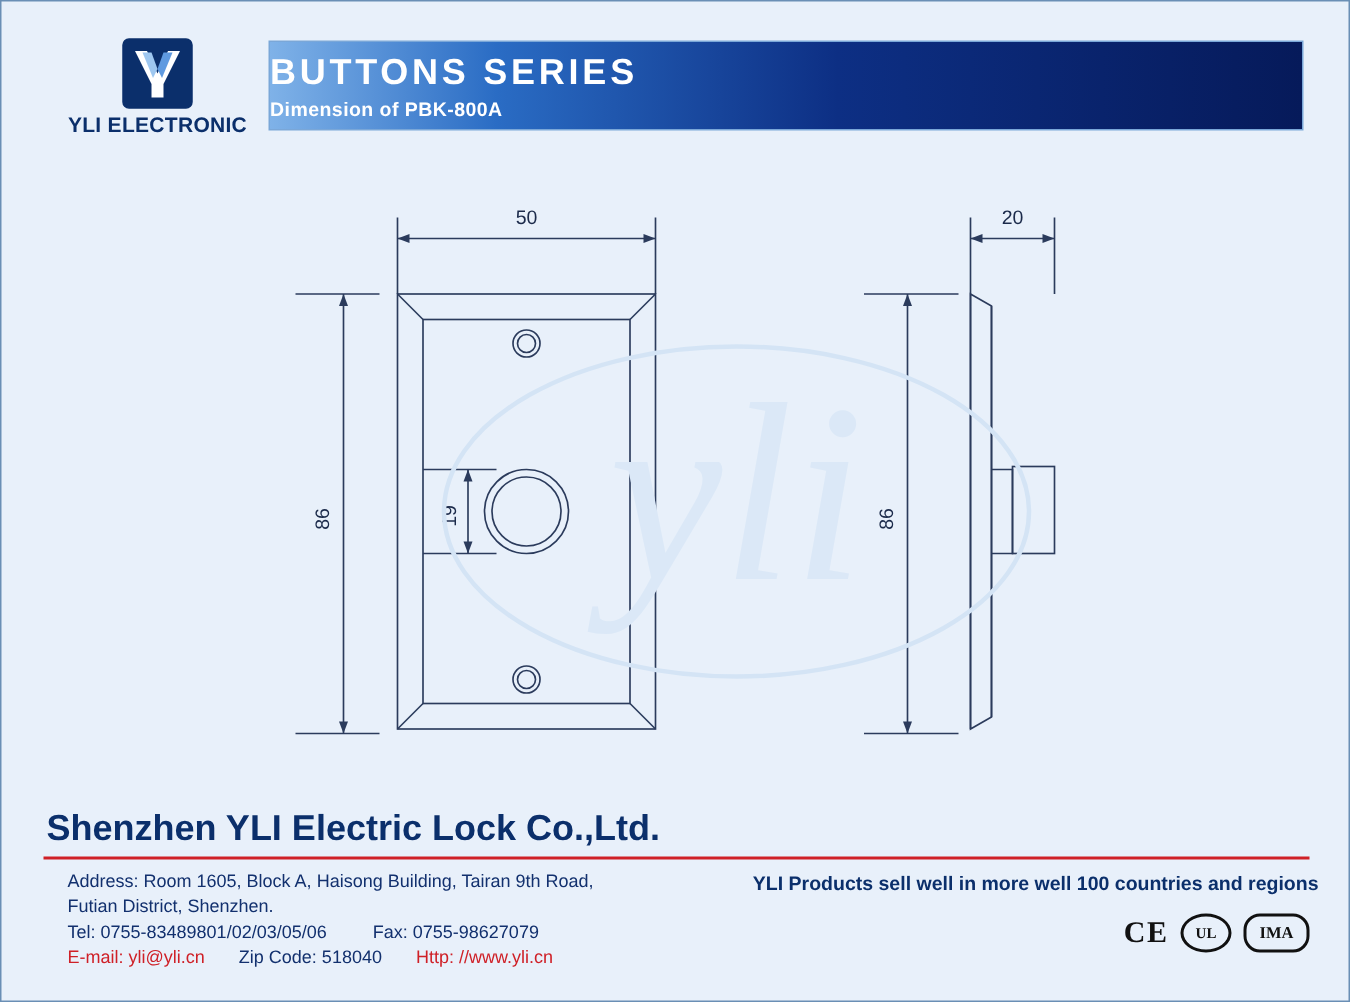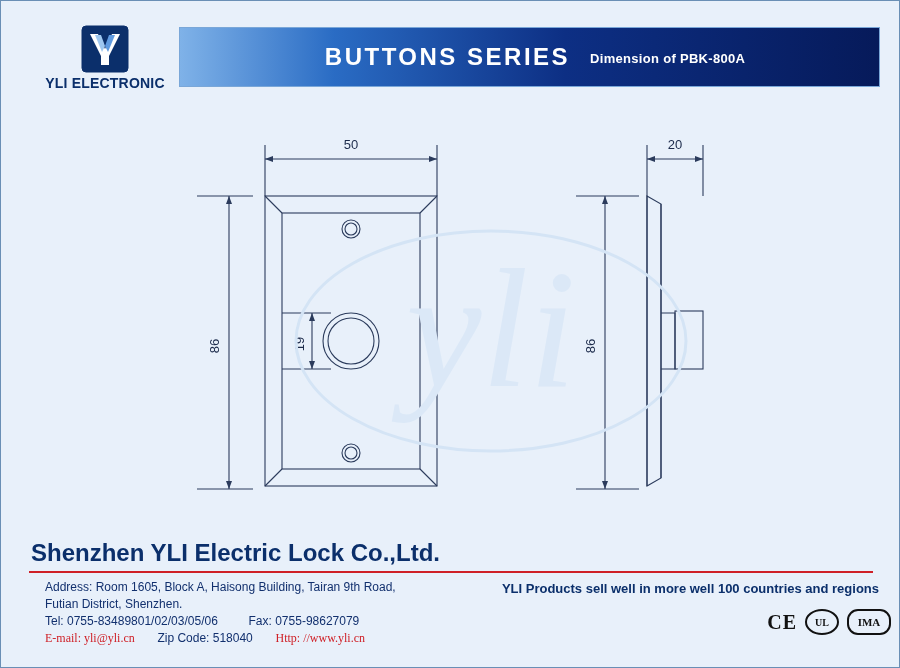--- a/index.html
+++ b/index.html
@@ -50,36 +50,34 @@
   }
   #title-bar {
     position: absolute;
     left: 178px; top: 26px;
     width: 688px;
     height: 58px;
     background: linear-gradient(to right, #7fb2e8 0%, #2a6cc4 22%, #0d2f84 55%, #061a5a 100%);
     border: 1px solid #7aa7d8;
     color: #ffffff;
     display: flex;
-    flex-direction: row;
-    align-items: center;
+    flex-direction: column;
+    align-items: flex-start;
     justify-content: center;
-    padding-left: 11px;
   }
   #title-main {
     font-size: 24px;
     font-weight: bold;
     letter-spacing: 2.5px;
   }
   #title-sub {
     font-size: 13px;
     font-weight: bold;
     margin-top: 2px;
     letter-spacing: .3px;
-    margin-left: 20px;
   }
 
   
   #drawing {
     position: absolute;
     left: 0; top: 100px;
     width: 900px;
     height: 430px;
   }
   #watermark {
@@ -111,32 +109,32 @@
     background: #cf2027;
   }
   #addr-block {
     position: absolute;
     left: 44px; top: 50px;
     font-size: 12px;
     color: #12306e;
     line-height: 17px;
   }
   #addr-block .line { white-space: nowrap; }
-  #addr-block .red { color: #cf2027; font-family: Liberation Serif, serif; }
+  #addr-block .red { color: #cf2027; }
   #tagline {
     position: absolute;
     right: 22px; top: 52px;
     font-size: 13px;
     font-weight: bold;
     color: #0b2f6b;
     white-space: nowrap;
   }
   #certs {
     position: absolute;
-    right: 10px; top: 80px;
+    right: 28px; top: 80px;
     display: flex;
     align-items: center;
     gap: 8px;
   }
   .cert {
     height: 24px;
     display: flex;
     align-items: center;
     color: #111;
   }

